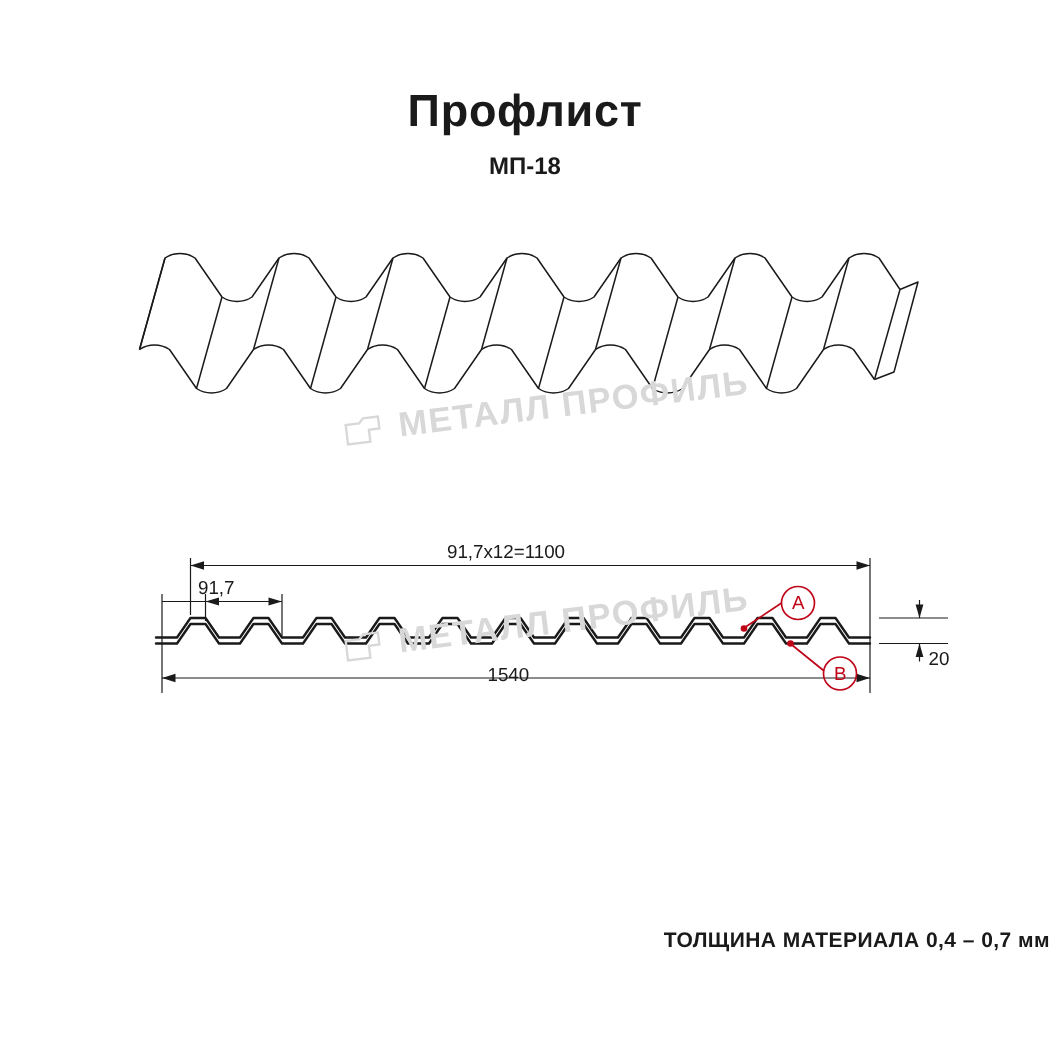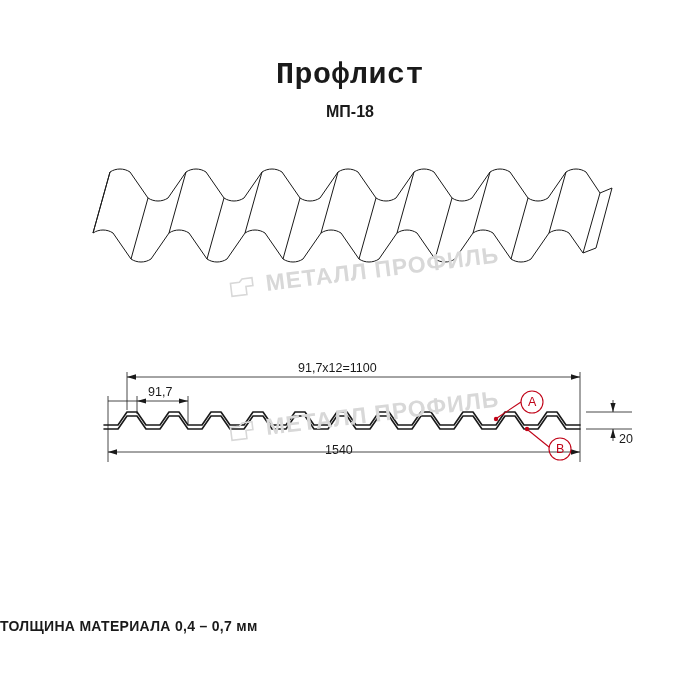--- a/index.html
+++ b/index.html
@@ -23,37 +23,36 @@
   }
   .title {
     position: absolute;
     top: 58px;
     left: 0;
     width: 700px;
     text-align: center;
     font-size: 30px;
     font-weight: bold;
     letter-spacing: 0.5px;
-    font-family: Liberation Mono, monospace;
   }
   .subtitle {
     position: absolute;
     top: 103px;
     left: 0;
     width: 700px;
     text-align: center;
     font-size: 16px;
     font-weight: bold;
   }
   .footer {
     position: absolute;
     top: 618px;
     left: 0;
     width: 700px;
-    text-align: left;
+    text-align: right;
     font-size: 14px;
     font-weight: bold;
     letter-spacing: 0.3px;
   }
   .drawing {
     position: absolute;
     left: 0;
     top: 0;
     width: 700px;
     height: 700px;
@@ -282,21 +281,21 @@
       <path d="M549,447 L528,430"></path>
     </g>
     <g fill="#c00418" stroke="none">
       <circle cx="496" cy="419" r="2.2"></circle>
       <circle cx="527" cy="429" r="2.2"></circle>
     </g>
 
   </svg>
 
   <div class="dim-text" style="left:298px; top:361px;">91,7x12=1100</div>
-  <div class="dim-text" style="left:148px; top:385px;">91,7</div>
+  <div class="dim-text" style="left:132px; top:385px;">91,7</div>
   <div class="dim-text" style="left:325px; top:443px;">1540</div>
   <div class="dim-text" style="left:619px; top:432px;">20</div>
 
   <div class="callout-letter" style="left:528px; top:395px;">A</div>
   <div class="callout-letter" style="left:556px; top:442px;">B</div>
 
   <div class="wm wm1">
     <svg class="wm-mark" viewBox="0 0 30 20">
       <path d="M2,18 L2,5 L11,5 L14,2 L24,2 L24,10 L17,10 L17,18 Z" fill="none" stroke="#d8d8d8" stroke-width="1.6"></path>
     </svg><span>МЕТАЛЛ ПРОФИЛЬ</span>

